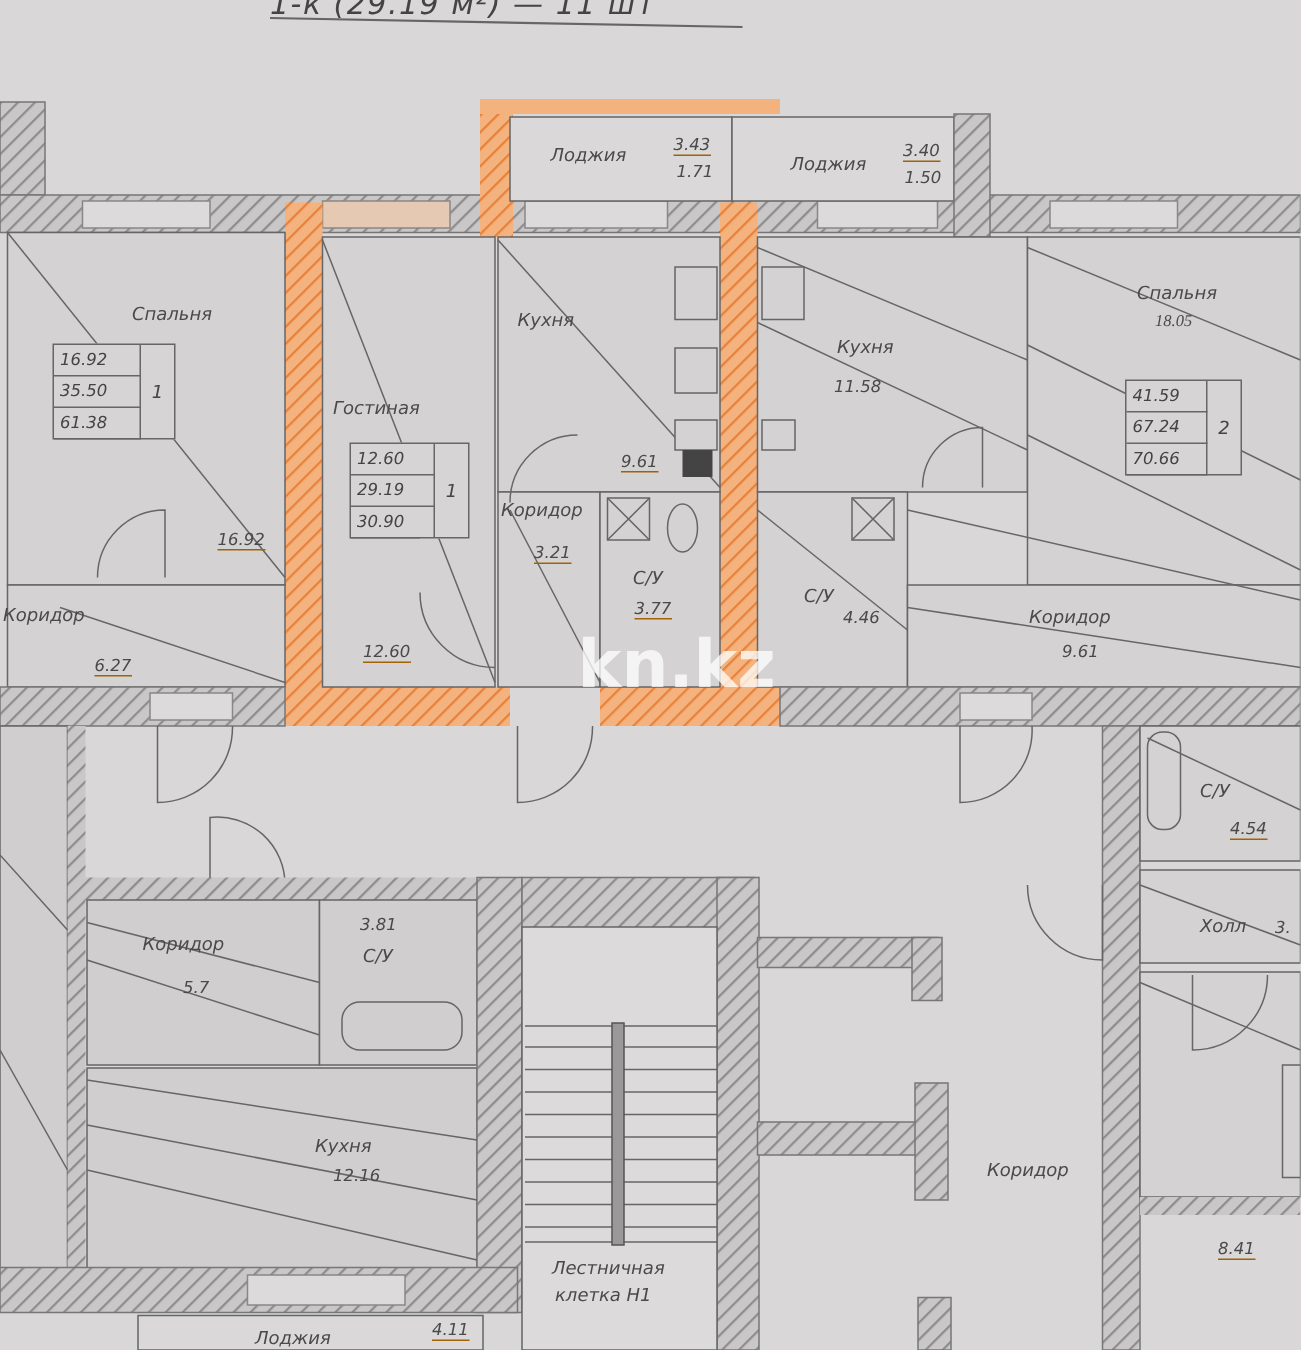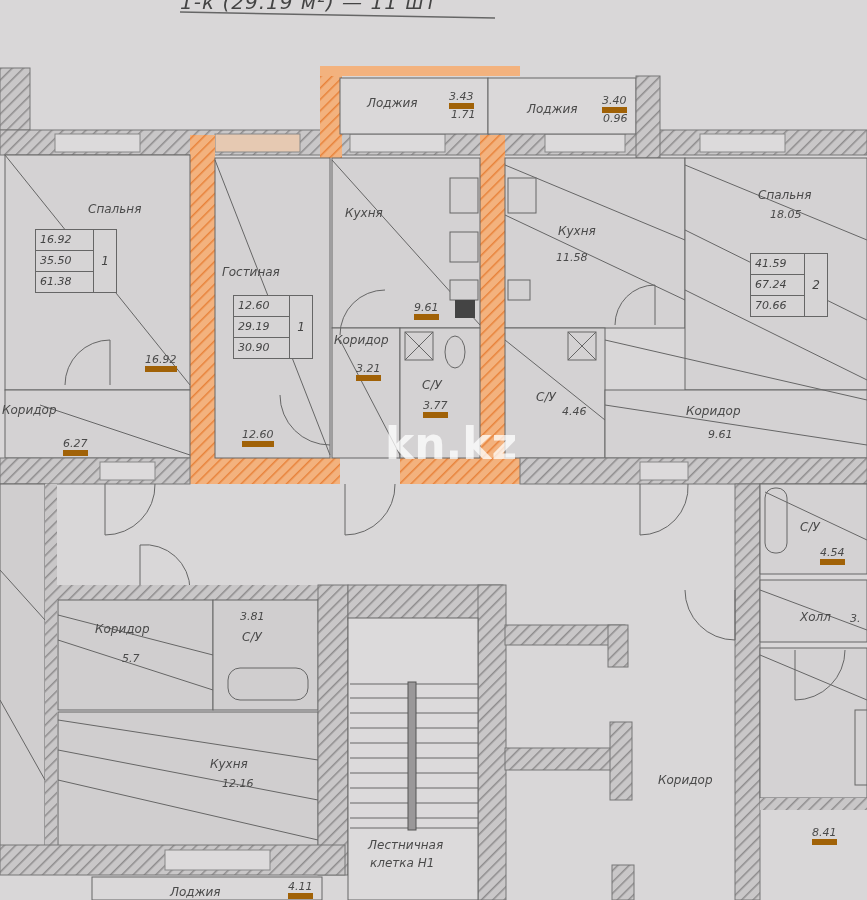--- a/index.html
+++ b/index.html
@@ -1,21 +1,21 @@
 <!DOCTYPE html>
 <html><head>
 <meta charset="utf-8">
 <style>
   html, body { margin:0; padding:0; }
   body { width:867px; height:900px; background:#d9d7d8; overflow:hidden; position:relative;
          font-family:"DejaVu Sans", sans-serif; }
   .plan { position:absolute; left:0; top:0; width:867px; height:900px; }
   .lbl { position:absolute; font-style:italic; font-size:12px; color:#4a4a4a; white-space:nowrap; }
   .num { position:absolute; font-style:italic; font-size:11px; color:#4a4a4a; white-space:nowrap; }
-  .ul { border-bottom:6px solid #a16207; }
+  .ul { border-bottom:1px solid #a16207; }
   .box { position:absolute; border:1px solid #666; background:#d6d4d5; }
   .box .row { height:20px; line-height:20px; border-bottom:1px solid #666; font-style:italic; font-size:11px; color:#444; padding:0 4px; }
   .box .row:last-child { border-bottom:none; }
   .box .side { position:absolute; right:0; top:0; bottom:0; width:22px; border-left:1px solid #666;
                font-style:italic; font-size:12px; color:#444; display:flex; align-items:center; justify-content:center; }
   .title { position:absolute; left:180px; top:-10px; font-style:italic; font-size:20px; color:#444; letter-spacing:1px; }
   .watermark { position:absolute; left:345px; top:418px; font-size:44px; font-weight:bold; color:rgba(255,255,255,0.75);
                font-family:"DejaVu Sans", sans-serif;margin-left:40px; }
 </style>
 </head>
@@ -168,21 +168,21 @@
   <rect x="855" y="710" width="12" height="75" fill="#d4d2d3" stroke="#666"></rect>
 </svg>
 
 <div class="title">1-к (29.19 м²) — 11 шт</div>
 
 <div class="lbl" style="left:367px;top:96px;">Лоджия</div>
 <div class="num ul" style="left:449px;top:90px;">3.43</div>
 <div class="num" style="left:451px;top:108px;">1.71</div>
 <div class="lbl" style="left:527px;top:102px;">Лоджия</div>
 <div class="num ul" style="left:602px;top:94px;">3.40</div>
-<div class="num" style="left:603px;top:112px;">0.96</div>
+<div class="num" style="left:603px;top:112px;">1.50</div>
 <div class="lbl" style="left:170px;top:885px;">Лоджия</div>
 <div class="num ul" style="left:288px;top:880px;">4.11</div>
 
 <div class="lbl" style="left:88px;top:202px;">Спальня</div>
 <div class="box" style="left:35px;top:229px;width:80px;height:62px;">
   <div class="row" style="margin-right:22px;">16.92</div>
   <div class="row" style="margin-right:22px;">35.50</div>
   <div class="row" style="margin-right:22px;">61.38</div>
   <div class="side">1</div>
 </div>
@@ -199,21 +199,21 @@
 </div>
 <div class="num ul" style="left:242px;top:428px;">12.60</div>
 <div class="lbl" style="left:345px;top:206px;">Кухня</div>
 <div class="num ul" style="left:414px;top:301px;">9.61</div>
 <div class="lbl" style="left:334px;top:333px;">Коридор</div>
 <div class="num ul" style="left:356px;top:362px;">3.21</div>
 <div class="lbl" style="left:422px;top:378px;">С/У</div>
 <div class="num ul" style="left:423px;top:399px;">3.77</div>
 
 <div class="lbl" style="left:758px;top:188px;">Спальня</div>
-<div class="num" style="left:770px;top:208px;">18.05</div>
+<div class="num" style="left:770px;top:208px;font-family:Liberation Serif, serif;">18.05</div>
 <div class="lbl" style="left:558px;top:224px;">Кухня</div>
 <div class="num" style="left:556px;top:251px;">11.58</div>
 <div class="box" style="left:750px;top:253px;width:76px;height:62px;">
   <div class="row" style="margin-right:22px;">41.59</div>
   <div class="row" style="margin-right:22px;">67.24</div>
   <div class="row" style="margin-right:22px;">70.66</div>
   <div class="side">2</div>
 </div>
 <div class="lbl" style="left:536px;top:390px;">С/У</div>
 <div class="num" style="left:562px;top:405px;">4.46</div>

